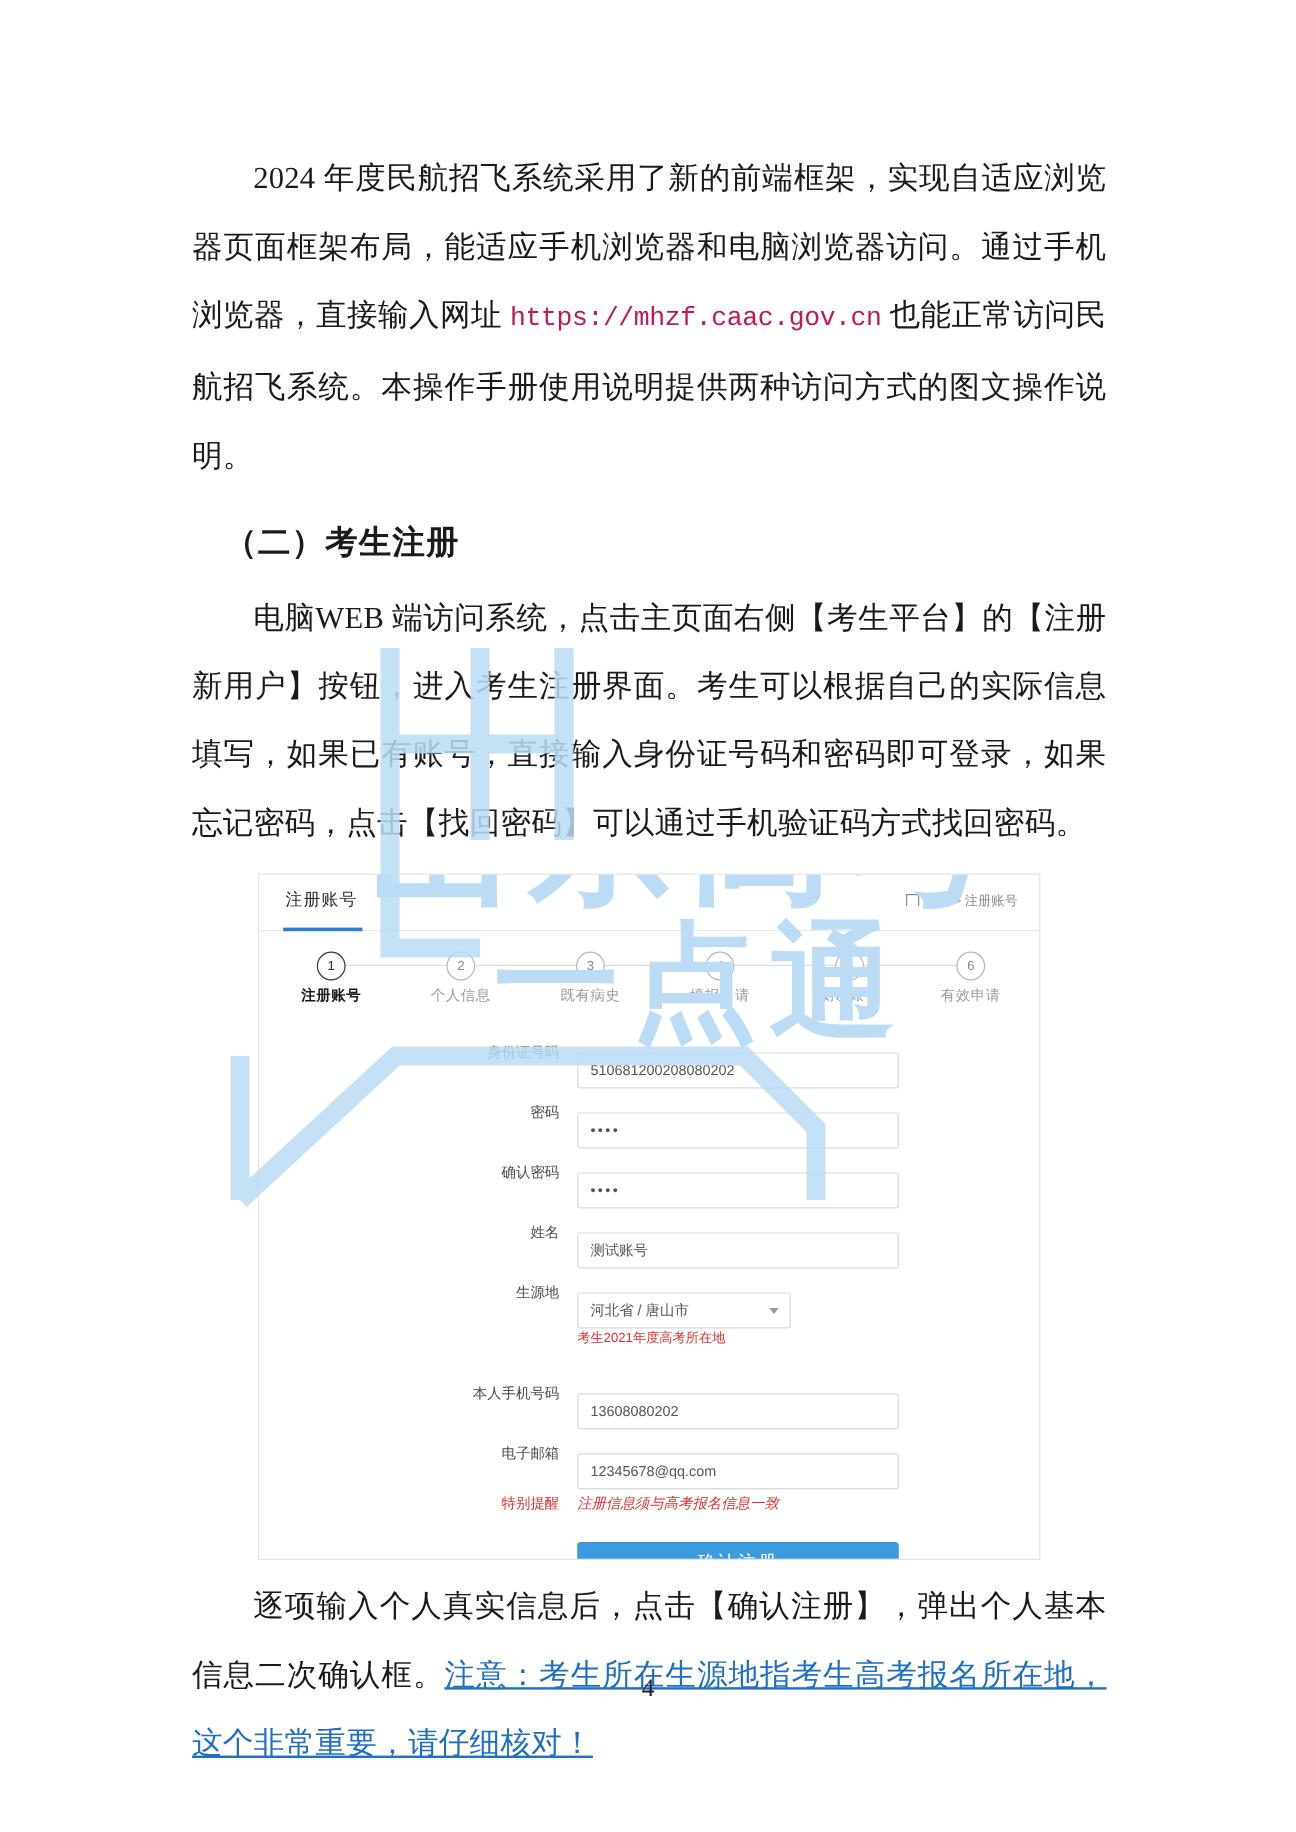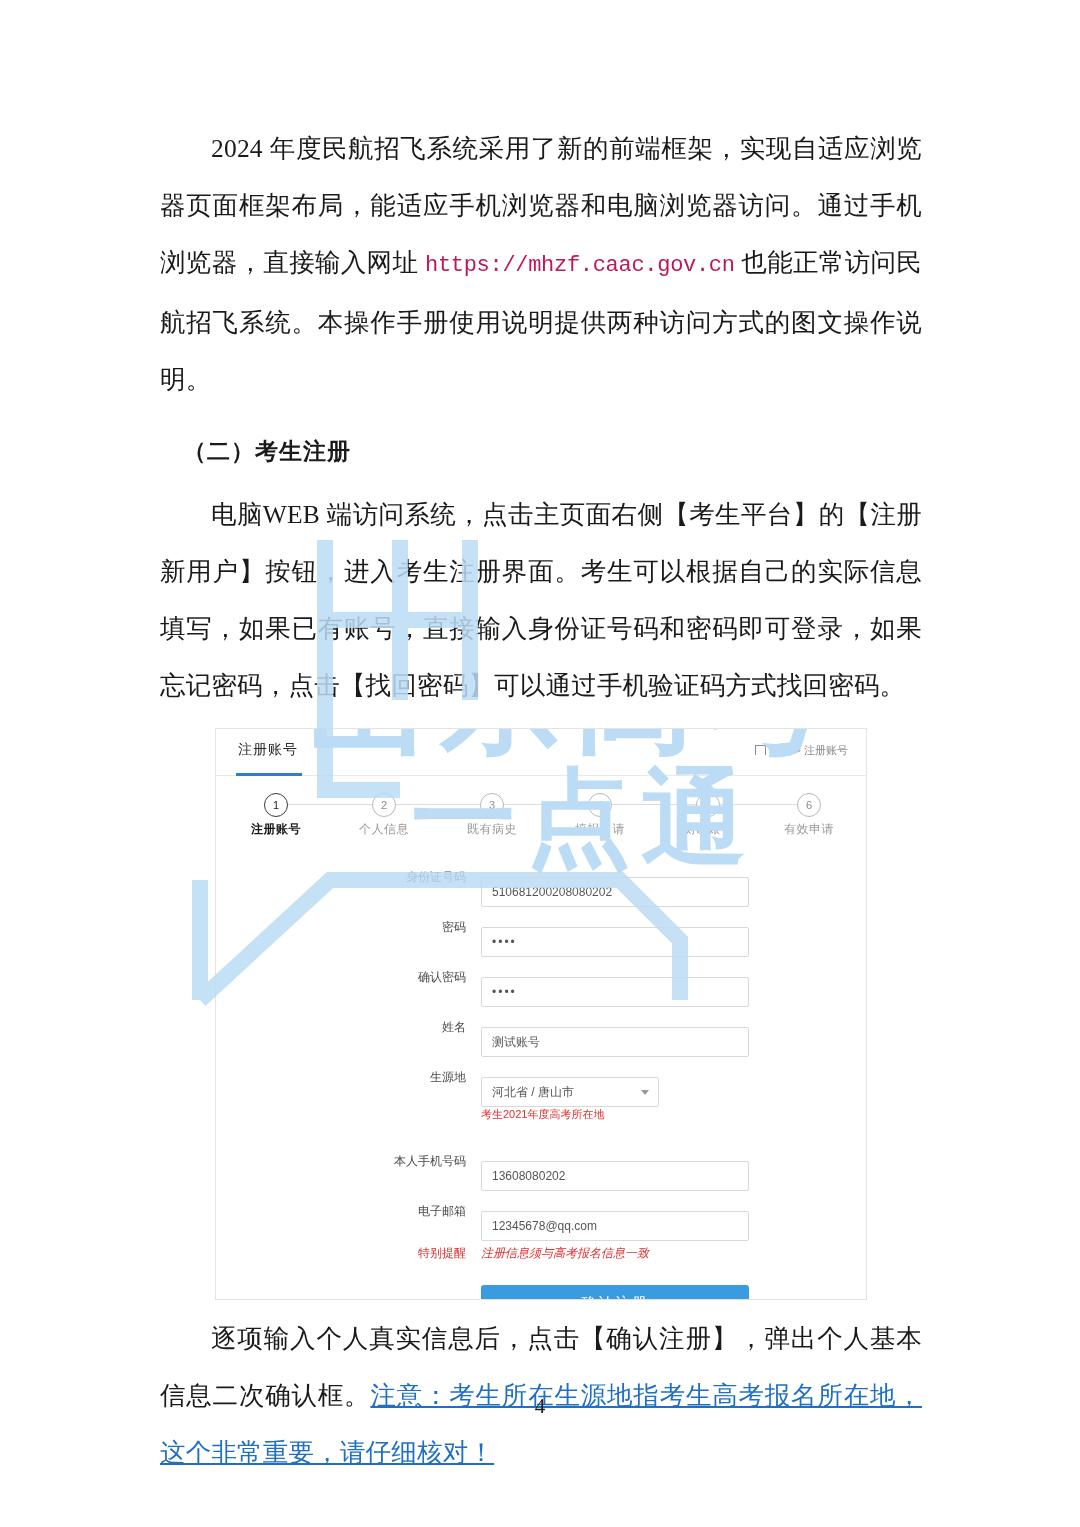--- a/index.html
+++ b/index.html
@@ -36,21 +36,21 @@
     letter-spacing: 0.2px;
   }
   .url {
     font-family: "Liberation Mono", monospace;
     color: #be185d;
     font-size: 22px;
     letter-spacing: -0.3px;
   }
   h2.heading {
     margin: 18px 0 8px 0;
-    font-size: 23px;
+    font-size: 27px;
     font-weight: bold;
     line-height: 52px;
     text-indent: 1em;
     letter-spacing: 1px;
   }
   .latin { font-family: "Liberation Serif", serif; }
   .note {
     color: #1f6fc4;
     text-decoration: underline;
     text-decoration-color: #1f6fc4;

